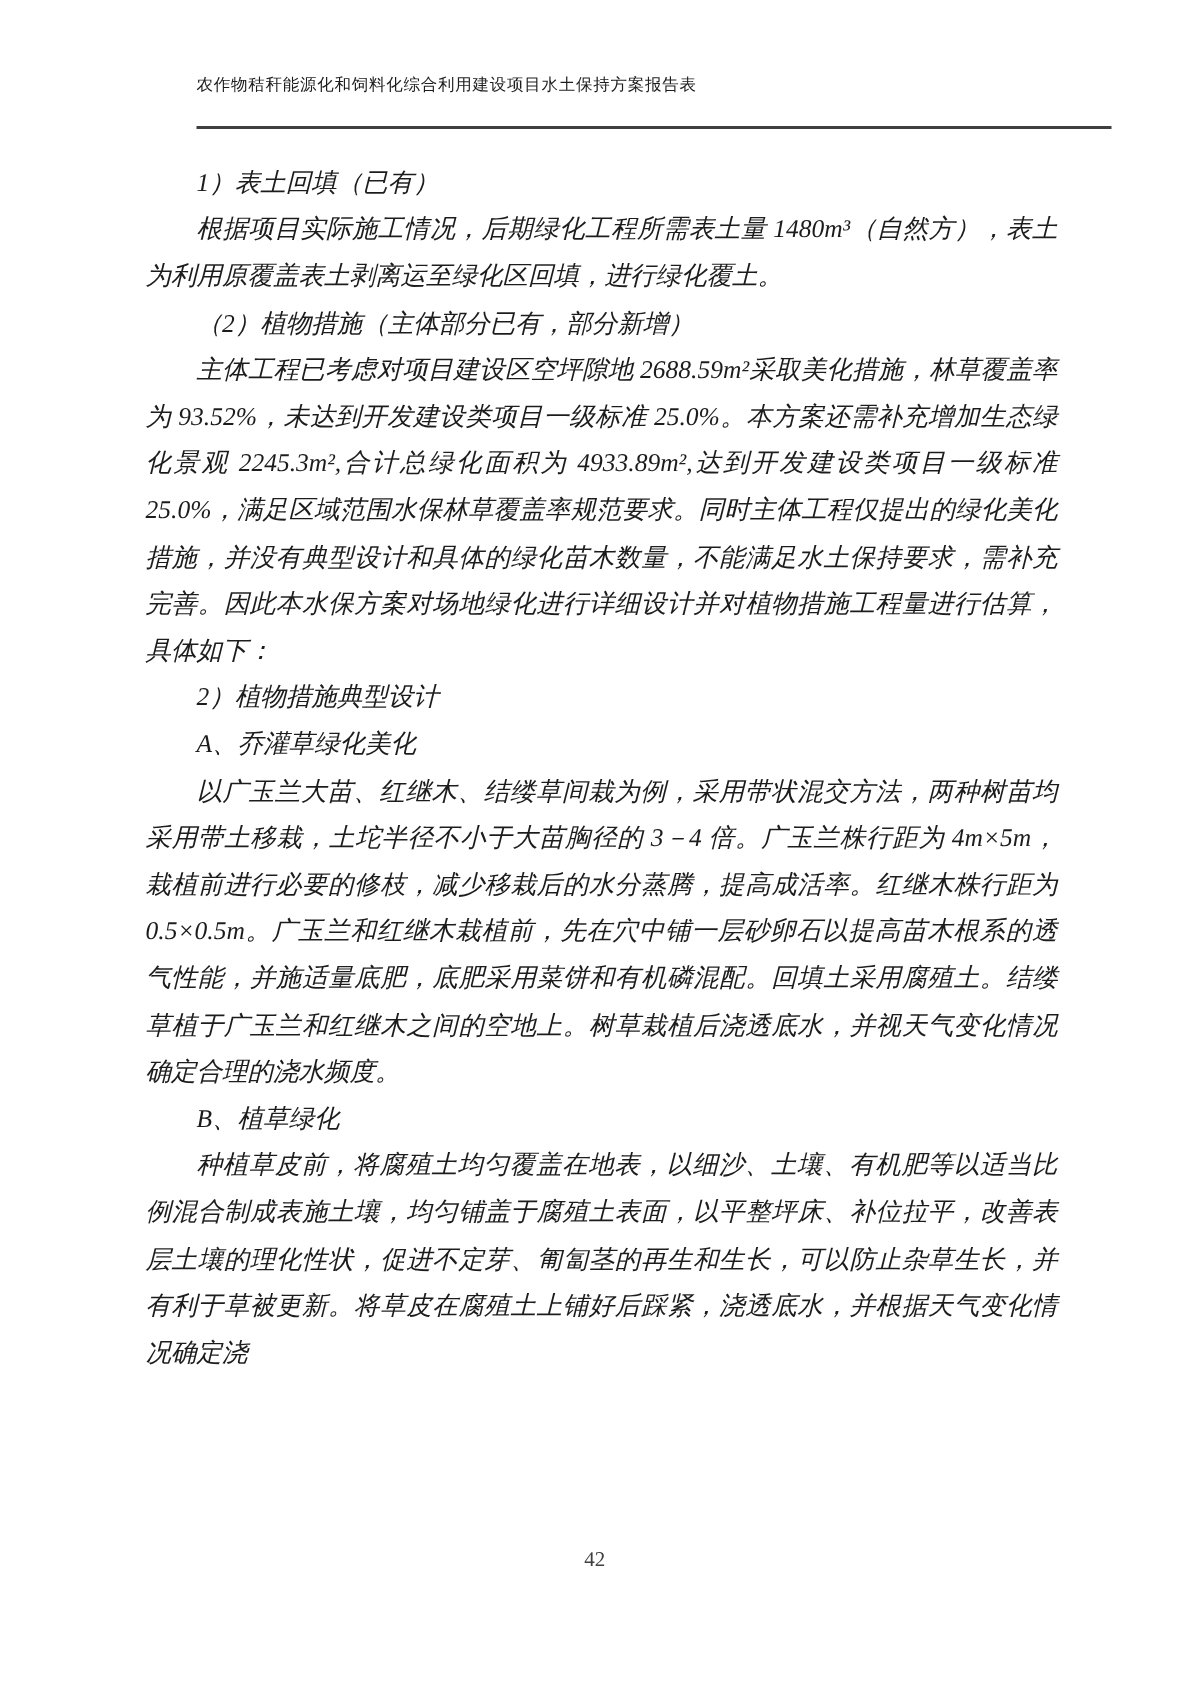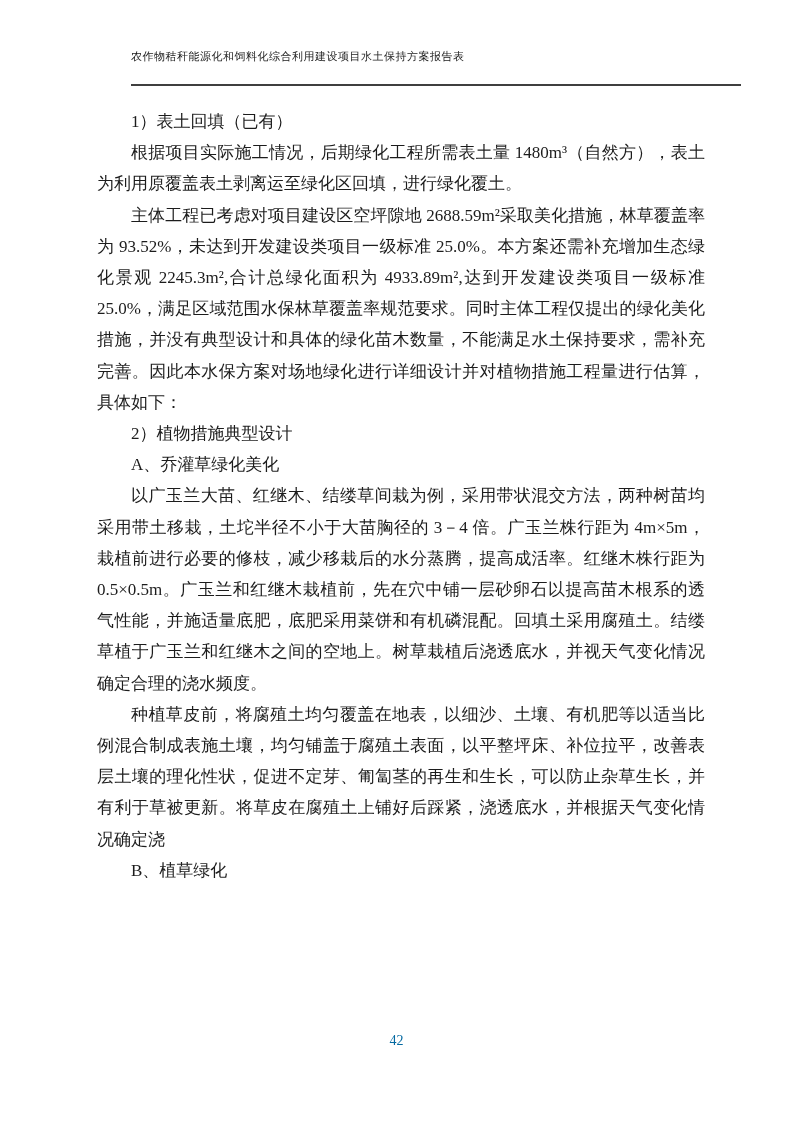--- a/index.html
+++ b/index.html
@@ -27,48 +27,50 @@
     margin-left: 36px;
   }
   .doc-content {
     position: absolute;
     left: 97px; top: 106px;
     width: 608px;
     font-size: 17px;
     line-height: 31.2px;
     text-align: justify;
     text-justify: inter-ideograph;
+    font-style: italic;
   }
   .doc-content p {
     margin: 0;
     padding: 0;
     text-indent: 2em;
   }
   .doc-footer {
     position: absolute;
     left: 0; top: 1033px;
     width: 793px;
     text-align: center;
     font-size: 14px;
-    color: #0369a1;
+    color: #404040;
   }
 </style>
 </head>
 <body>
 
 <div class="page">
 
   <div class="doc-header">农作物秸秆能源化和饲料化综合利用建设项目水土保持方案报告表</div>
 
   <div class="doc-content">
     <p>1）表土回填（已有）</p>
     <p>根据项目实际施工情况，后期绿化工程所需表土量 1480m³（自然方），表土为利用原覆盖表土剥离运至绿化区回填，进行绿化覆土。</p>
+    <p>（2）植物措施（主体部分已有，部分新增）</p>
     <p>主体工程已考虑对项目建设区空坪隙地 2688.59m²采取美化措施，林草覆盖率为 93.52%，未达到开发建设类项目一级标准 25.0%。本方案还需补充增加生态绿化景观 2245.3m²,合计总绿化面积为 4933.89m²,达到开发建设类项目一级标准 25.0%，满足区域范围水保林草覆盖率规范要求。同时主体工程仅提出的绿化美化措施，并没有典型设计和具体的绿化苗木数量，不能满足水土保持要求，需补充完善。因此本水保方案对场地绿化进行详细设计并对植物措施工程量进行估算，具体如下：</p>
     <p>2）植物措施典型设计</p>
     <p>A、乔灌草绿化美化</p>
     <p>以广玉兰大苗、红继木、结缕草间栽为例，采用带状混交方法，两种树苗均采用带土移栽，土坨半径不小于大苗胸径的 3－4 倍。广玉兰株行距为 4m×5m，栽植前进行必要的修枝，减少移栽后的水分蒸腾，提高成活率。红继木株行距为 0.5×0.5m。广玉兰和红继木栽植前，先在穴中铺一层砂卵石以提高苗木根系的透气性能，并施适量底肥，底肥采用菜饼和有机磷混配。回填土采用腐殖土。结缕草植于广玉兰和红继木之间的空地上。树草栽植后浇透底水，并视天气变化情况确定合理的浇水频度。</p>
+    <p>B、植草绿化</p>
     <p>种植草皮前，将腐殖土均匀覆盖在地表，以细沙、土壤、有机肥等以适当比例混合制成表施土壤，均匀铺盖于腐殖土表面，以平整坪床、补位拉平，改善表层土壤的理化性状，促进不定芽、匍匐茎的再生和生长，可以防止杂草生长，并有利于草被更新。将草皮在腐殖土上铺好后踩紧，浇透底水，并根据天气变化情况确定浇</p>
-    <p>B、植草绿化</p>
   </div>
 
   <div class="doc-footer">42</div>
 
 </div>
 
 </body></html>

